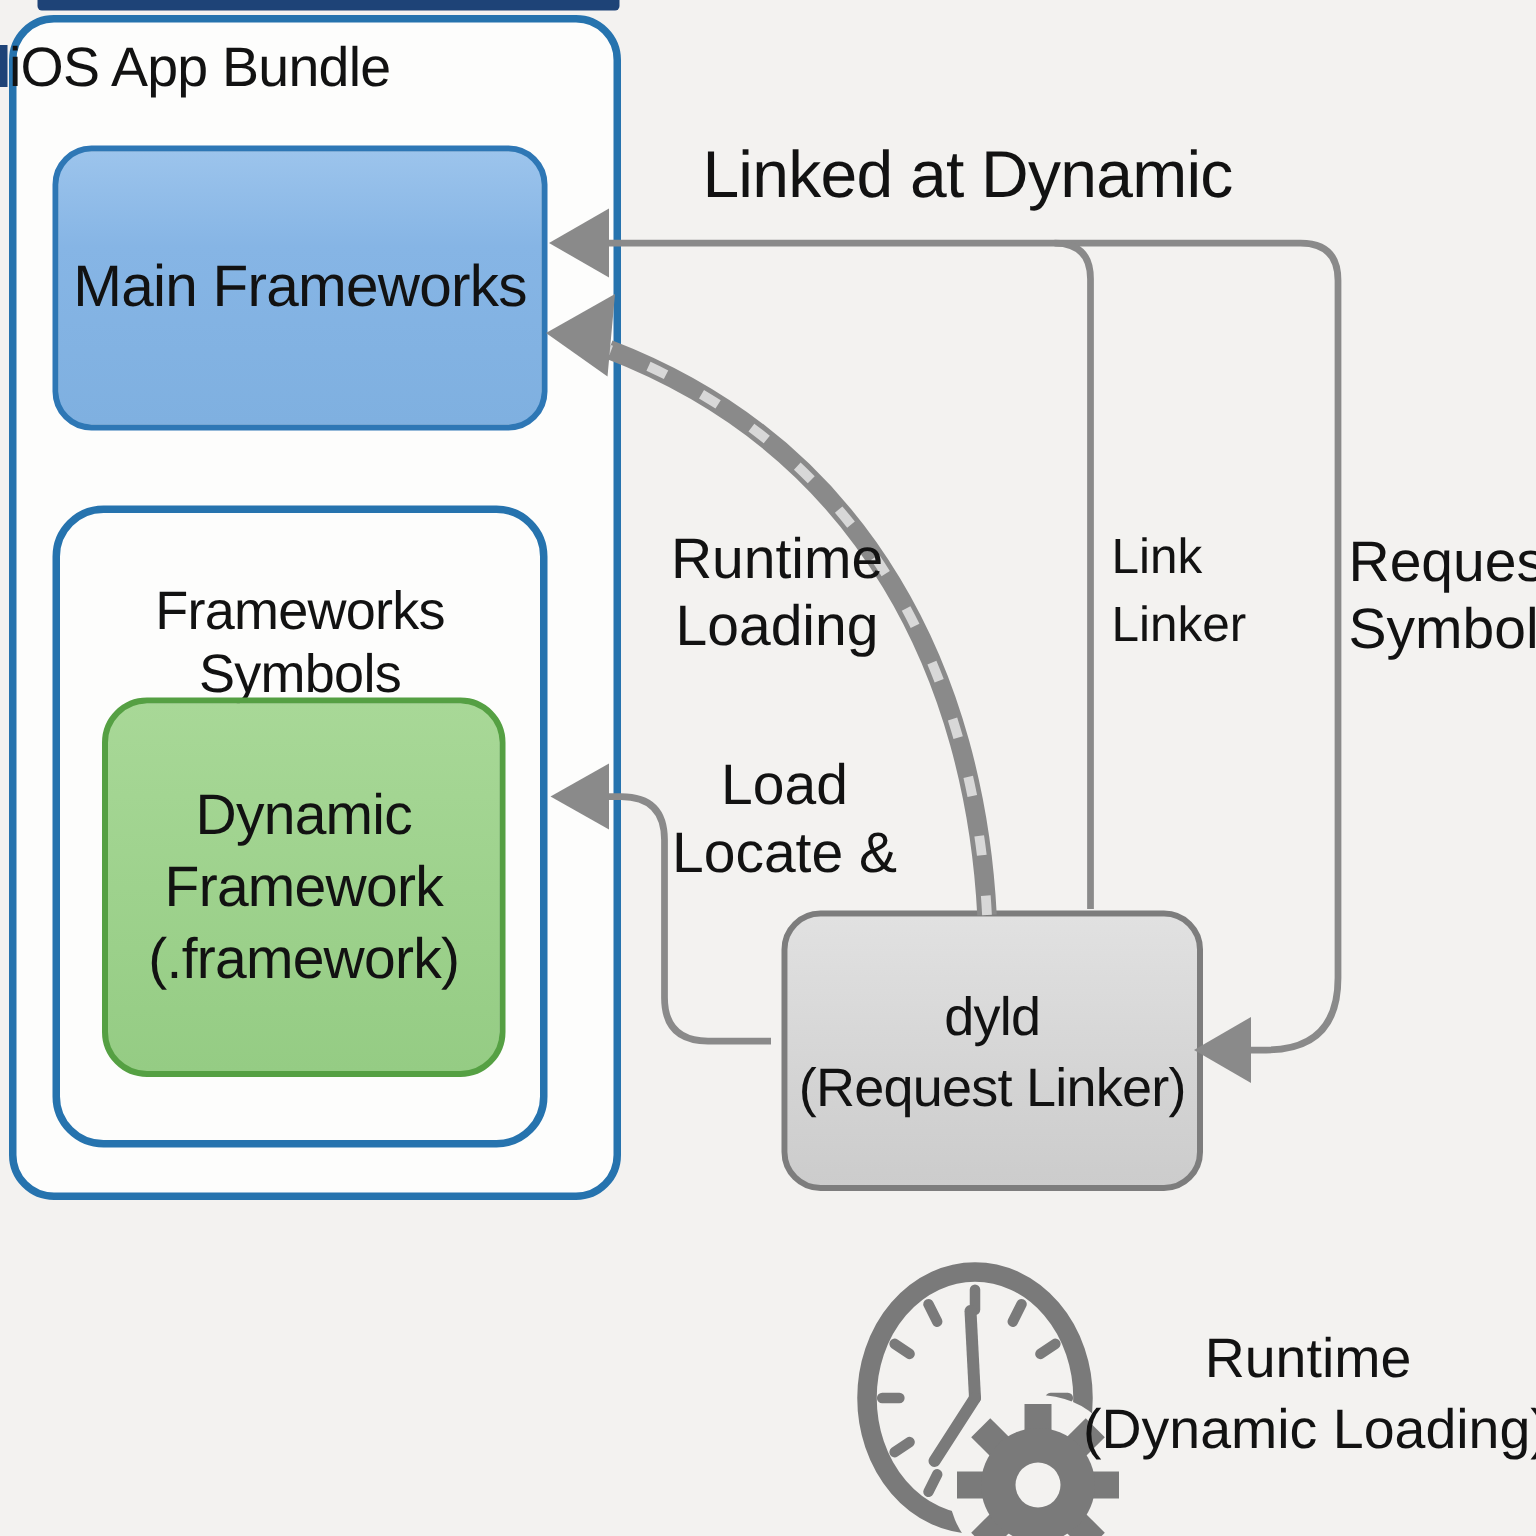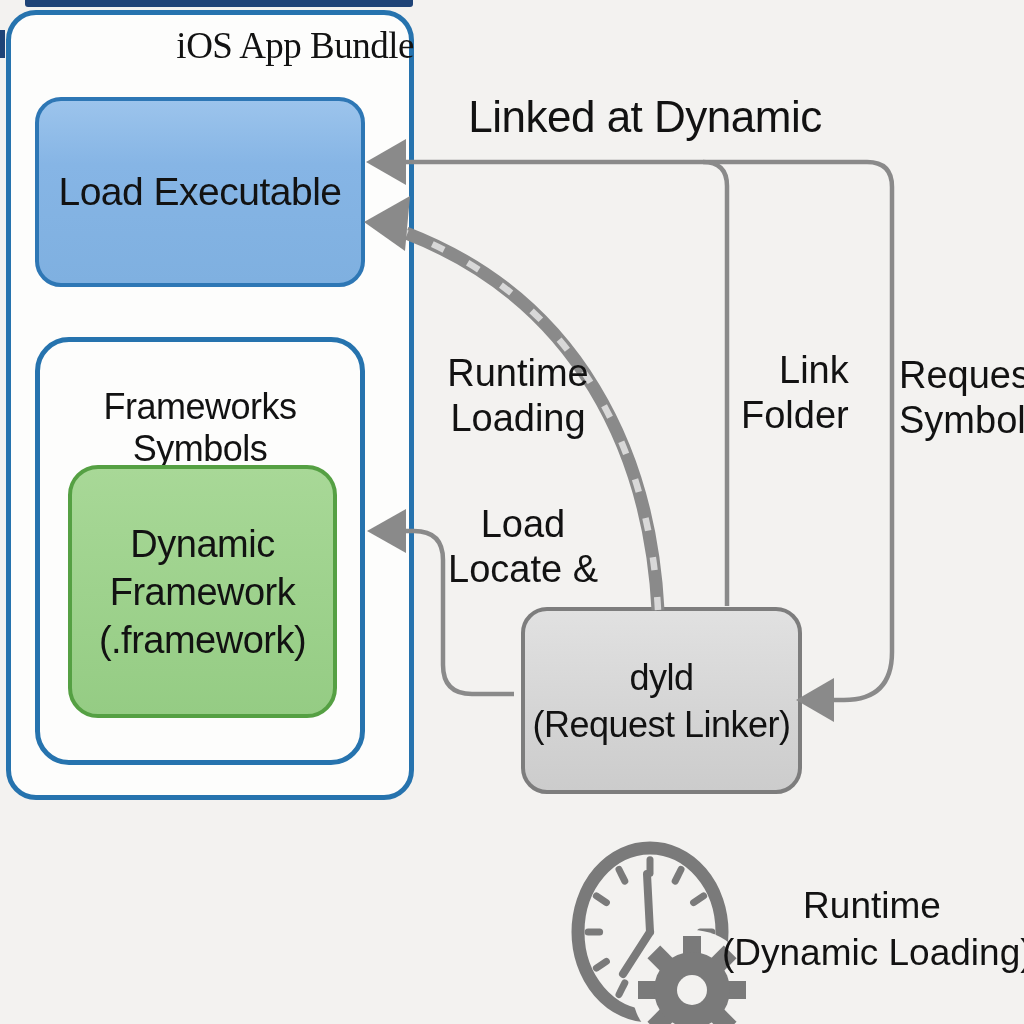--- a/index.html
+++ b/index.html
@@ -14,21 +14,21 @@
 
   .box{position:absolute;box-sizing:border-box;}
 
   .bundle{
     left:6px;top:10px;width:408px;height:790px;
     border:5px solid #2673ae;border-radius:30px;
     background:#fdfdfc;
   }
   .bundle-title{
     position:absolute;left:6px;top:24px;width:408px;
-    text-align:right;font-size:37px;letter-spacing:-0.5px;font-family:Liberation Serif, serif;
+    text-align:left;font-size:37px;letter-spacing:-0.5px;
   }
   .main-exec{
     left:35px;top:97px;width:330px;height:190px;
     border:4px solid #2e77b5;border-radius:26px;
     background:linear-gradient(180deg,#9cc4ec 0%,#86b5e5 35%,#7fb0e0 100%);
     display:flex;align-items:center;justify-content:center;
     font-size:39px;letter-spacing:-0.5px;
   }
   .frameworks{
     left:35px;top:337px;width:330px;height:428px;
@@ -55,39 +55,39 @@
   }
 
   .strip{position:absolute;background:#1e4377;}
   .strip-top{left:25px;top:0;width:388px;height:7px;border-radius:0 0 3px 3px;}
   .strip-left{left:0;top:30px;width:5px;height:28px;}
 
   .lbl{position:absolute;white-space:nowrap;}
   .linked-runtime{left:440px;top:92px;width:410px;text-align:center;font-size:44px;letter-spacing:-0.5px;}
   .runtime-loading{left:438px;top:351px;width:160px;text-align:center;font-size:38px;line-height:45px;}
   .locate-load{left:443px;top:502px;width:160px;text-align:center;font-size:38px;line-height:45px;}
-  .link-symbols{left:741px;top:348px;text-align:right;font-size:38px;line-height:45px;}
+  .link-symbols{left:741px;top:348px;text-align:left;font-size:33px;line-height:45px;}
   .request-symbol{left:899px;top:353px;text-align:left;font-size:38px;line-height:45px;}
   .runtime-dynamic{left:722px;top:882px;width:300px;text-align:center;font-size:37px;line-height:47px;}
 
   svg.overlay{position:absolute;left:0;top:0;pointer-events:none;}
 </style>
 </head>
 <body>
 
 <div id="canvas">
 
   <div class="strip strip-top"></div>
   <div class="strip strip-left"></div>
 
   <div class="box bundle"></div>
   <div class="bundle-title">iOS App Bundle</div>
 
   <div class="box main-exec">
-    <span>Load Executable</span>
+    <span>Main Frameworks</span>
   </div>
 
   <div class="box frameworks"></div>
   <div class="frameworks-title">Frameworks Symbols</div>
 
   <div class="box green-box">
     <div>Dynamic</div>
     <div>Framework</div>
     <div>(.framework)</div>
   </div>
@@ -159,21 +159,21 @@
     <div>Loading</div>
   </div>
 
   <div class="lbl locate-load">
     <div>Load</div>
     <div>Locate &amp;</div>
   </div>
 
   <div class="lbl link-symbols">
     <div>Link</div>
-    <div>Folder</div>
+    <div>Linker</div>
   </div>
 
   <div class="lbl request-symbol">
     <div>Request</div>
     <div>Symbol</div>
   </div>
 
   <div class="lbl runtime-dynamic">
     <div>Runtime</div>
     <div>(Dynamic Loading)</div>

